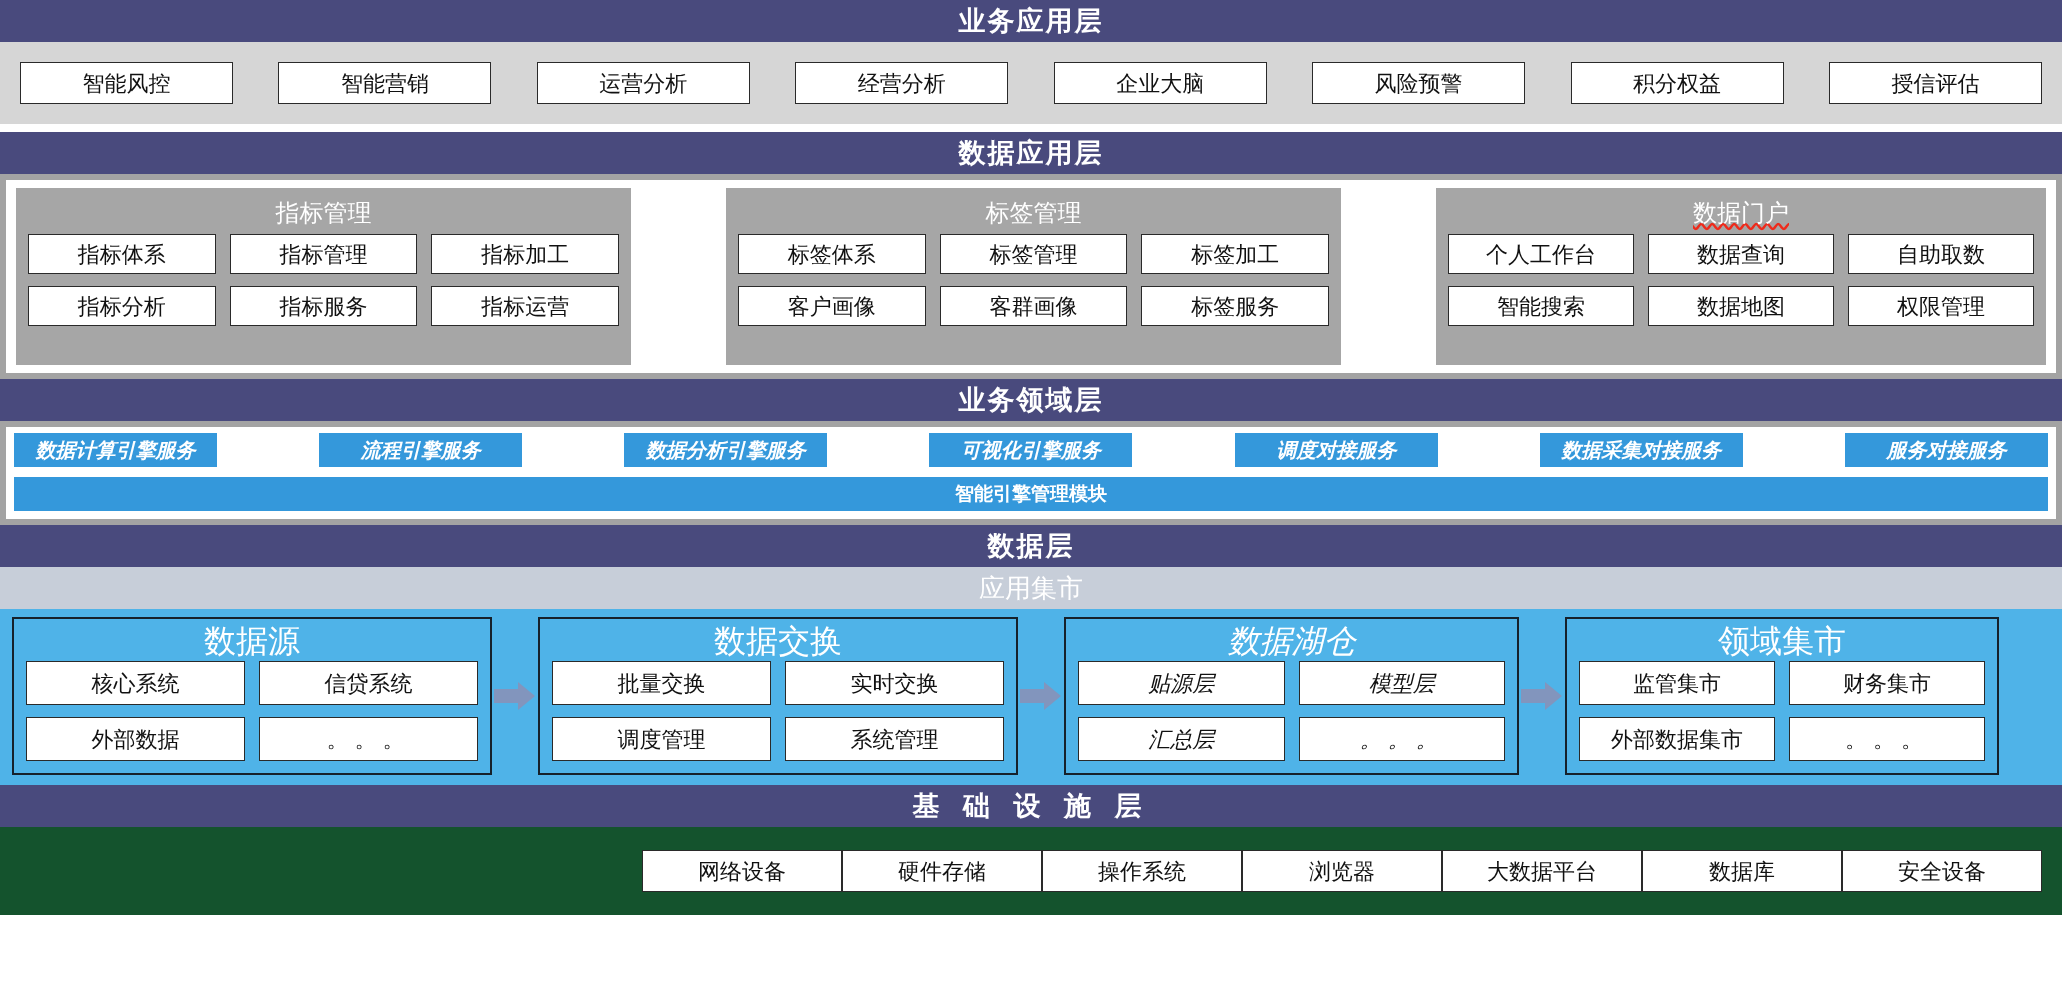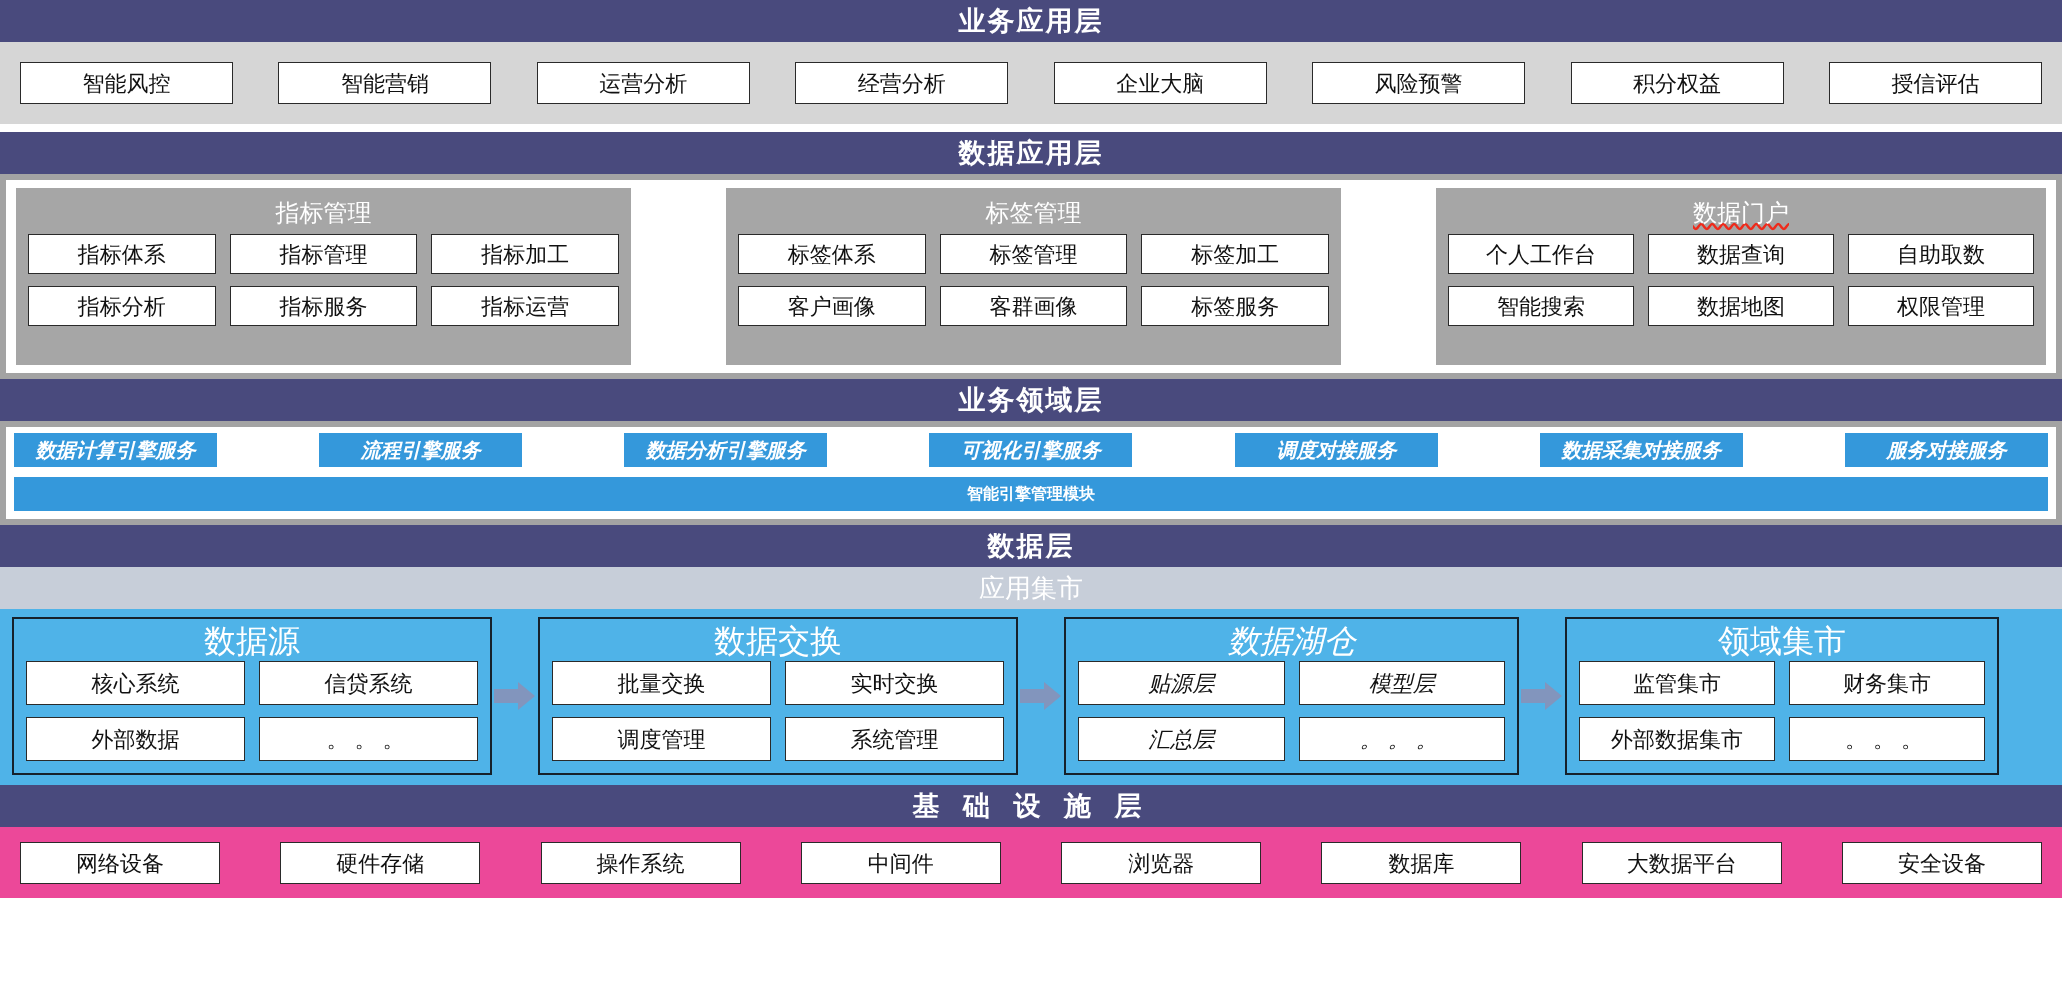--- a/index.html
+++ b/index.html
@@ -118,21 +118,21 @@
     font-weight: bold;
     text-align: center;
     line-height: 34px;
     height: 34px;
     box-sizing: border-box;
   }
   .blue-row .blue-box { width: 203px; }
   .blue-wide {
     background: #3498db;
     color: #ffffff;
-    font-size: 16px;
+    font-size: 19px;
     font-weight: bold;
     text-align: center;
     line-height: 34px;
     height: 34px;
     margin-top: 10px;
   }
 
   
   .data-layer-body {
     background: #4fb3e8;
@@ -188,25 +188,25 @@
     color: #7f93b8;
     flex: 0 0 auto;
   }
   .p-src { width: 480px; }
   .p-exch { width: 480px; }
   .p-lake { width: 455px; font-style: italic; }
   .p-domain { width: 434px; }
 
   
   .infra-body {
-    background: #ec4899;
-    height: 71px;
-    display: flex;
-    align-items: center;
-    justify-content: space-between;
+    background: #14532d;
+    height: 88px;
+    display: flex;
+    align-items: center;
+    justify-content: flex-end;
     padding: 0 20px;
     box-sizing: border-box;
   }
   .infra-body .white-box { width: 200px; }
 
   .gap { height: 8px; }
 </style>
 </head>
 <body>
 
@@ -354,21 +354,20 @@
       </div>
     </div>
   </div>
 
   <div>
     <div class="band-title wide-space">基 础 设 施 层</div>
     <div class="infra-body">
       <div class="white-box">网络设备</div>
       <div class="white-box">硬件存储</div>
       <div class="white-box">操作系统</div>
-      <div class="white-box">中间件</div>
       <div class="white-box">浏览器</div>
+      <div class="white-box">大数据平台</div>
       <div class="white-box">数据库</div>
-      <div class="white-box">大数据平台</div>
       <div class="white-box">安全设备</div>
     </div>
   </div>
 
 </div>
 
 </body></html>

